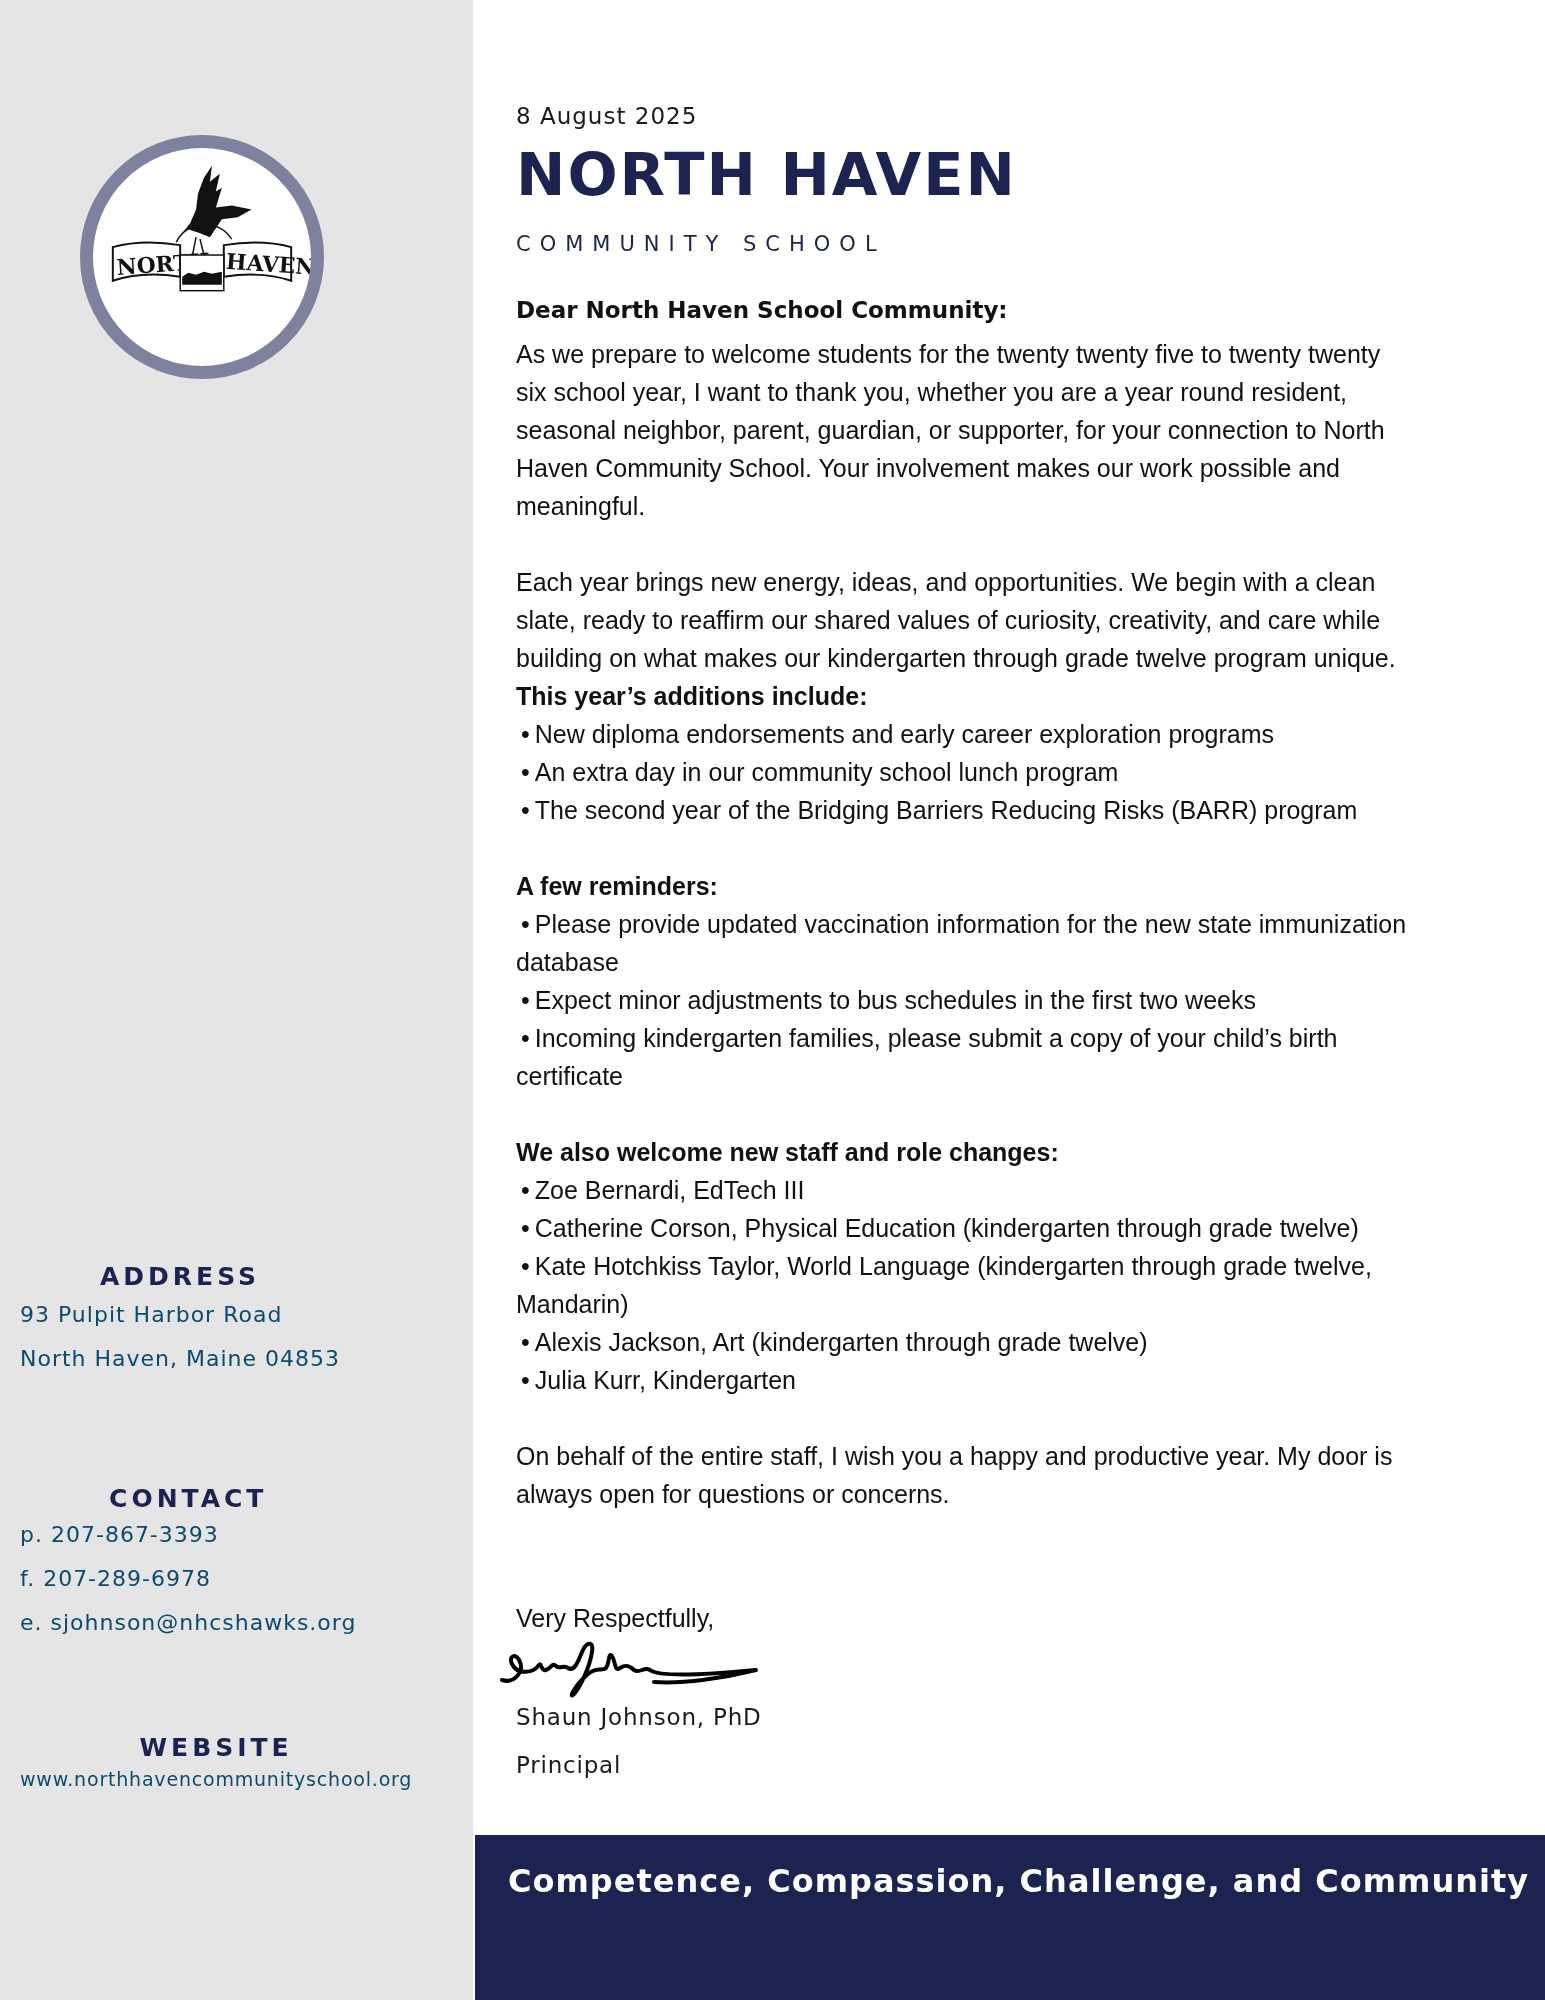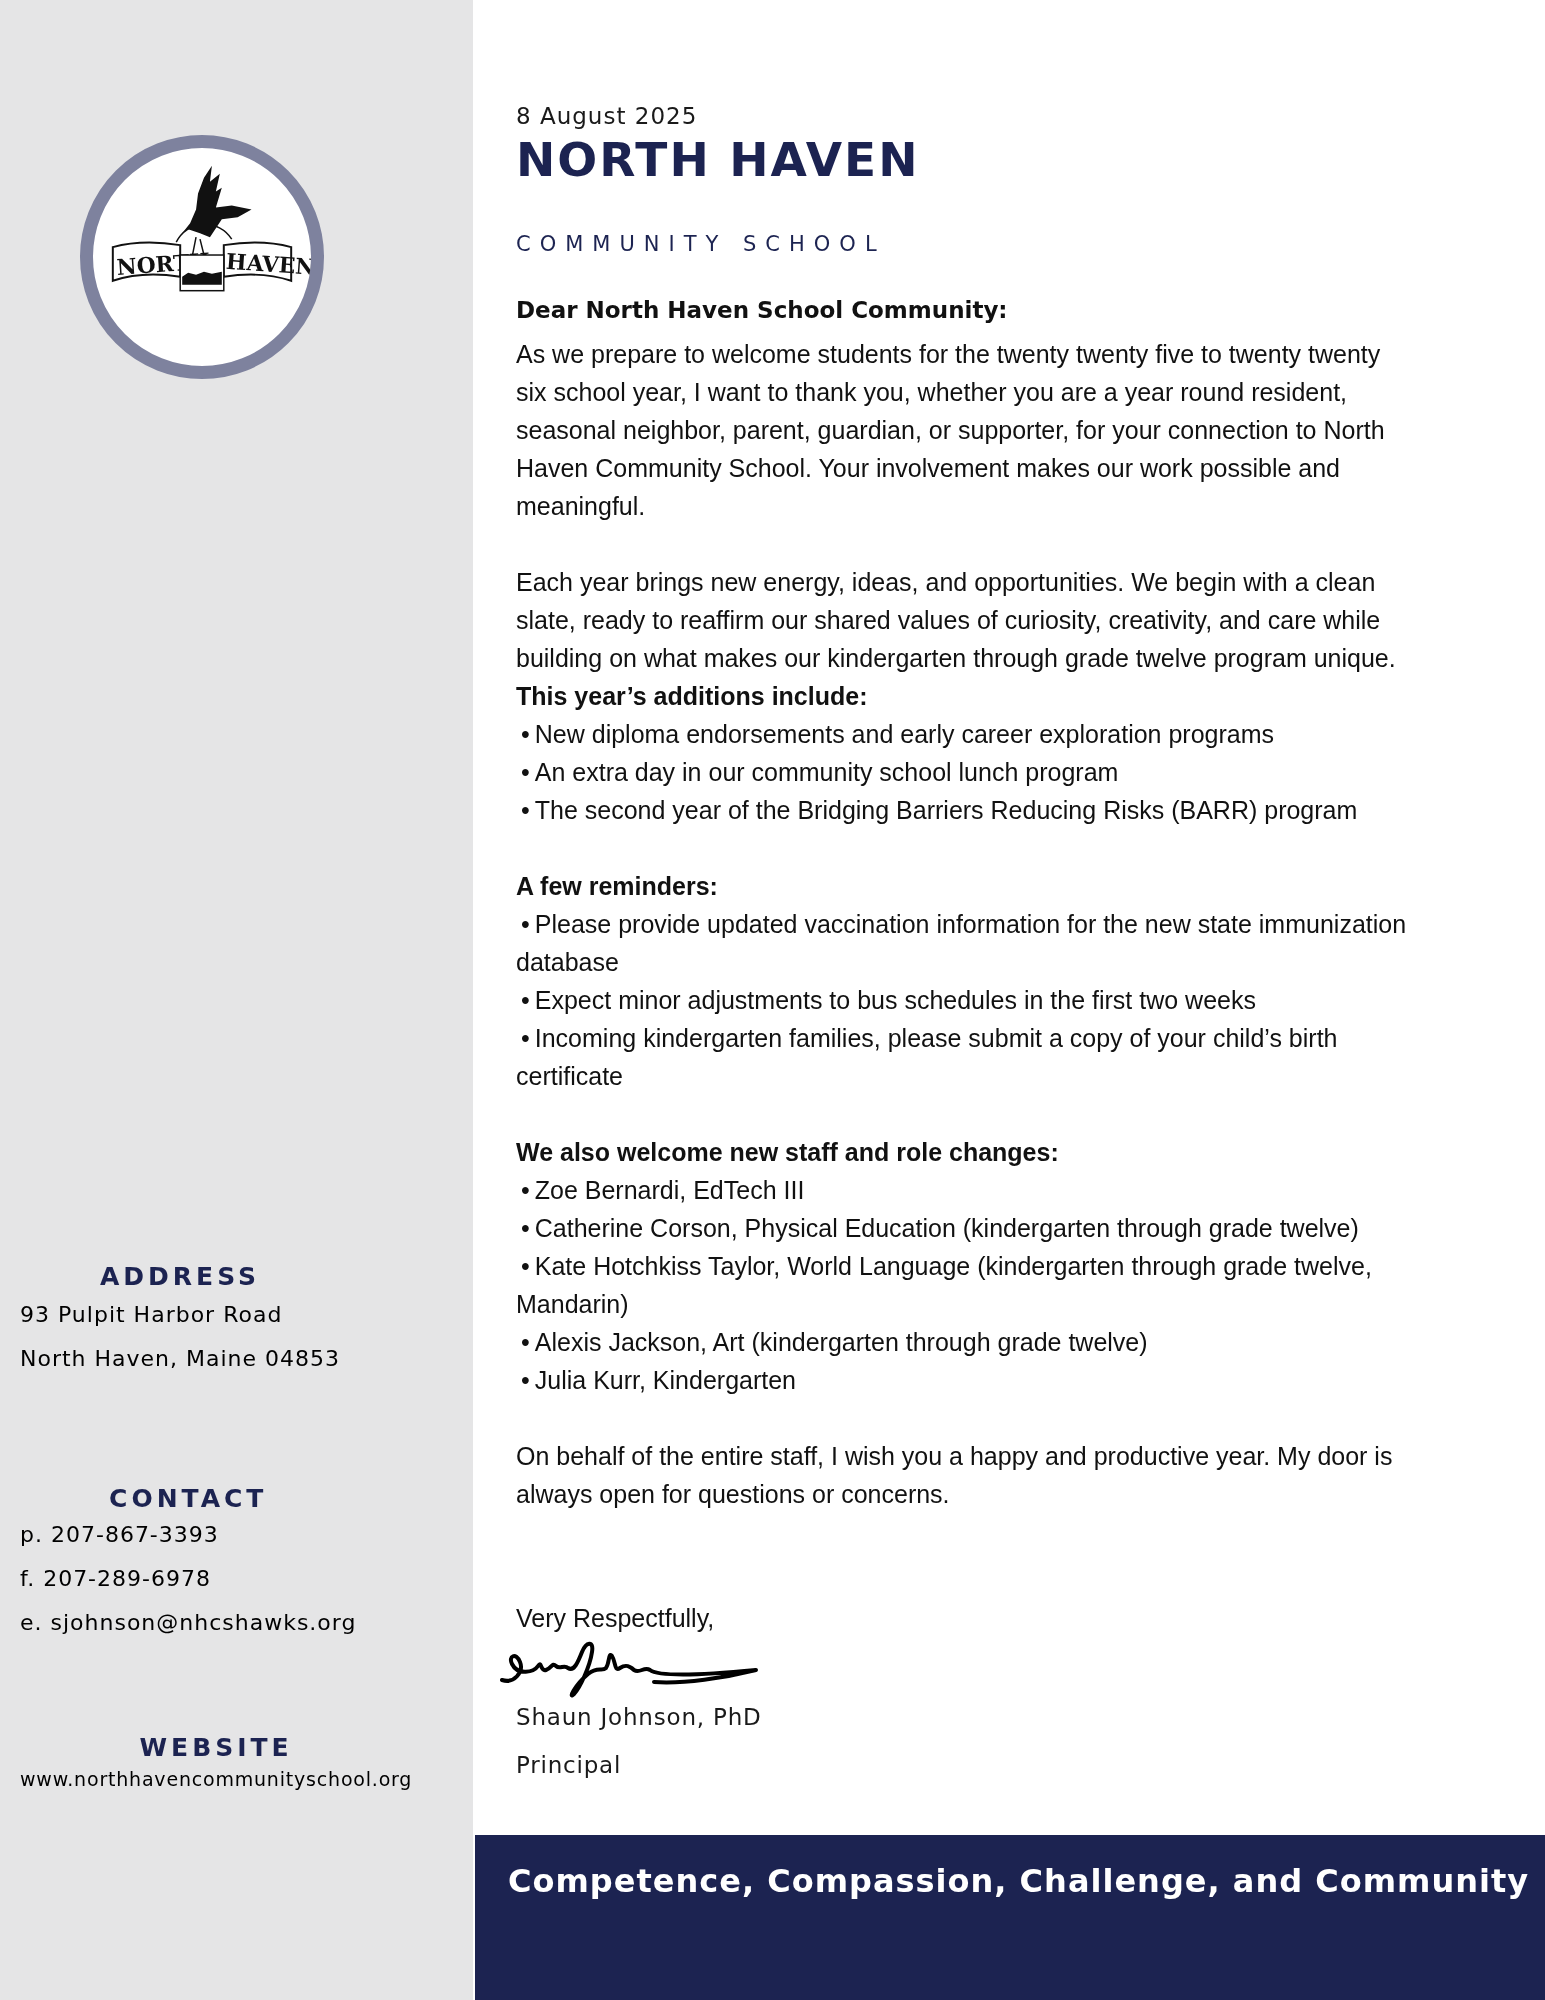--- a/index.html
+++ b/index.html
@@ -16,30 +16,30 @@
       overflow: hidden;
     }
     .logo svg { width: 100%; height: 100%; display: block; }
 
     .side-section { position: absolute; left: 20px; }
     .side-heading {
       font-family: "DejaVu Sans", sans-serif; font-weight: bold;
       font-size: 25px; letter-spacing: 4px; color: #1c2351; text-align: center;
     }
     .side-line {
-      font-family: "DejaVu Sans", sans-serif; font-size: 22px; color: #000000;
+      font-family: "DejaVu Sans", sans-serif; font-size: 22px; color: #0c4a6e;
       letter-spacing: 1px; line-height: 44px;
     }
     .side-line.small { font-size: 19px; letter-spacing: 0.8px; line-height: 34px; }
 
     .main { position: absolute; left: 516px; top: 0; width: 1000px; }
     .date { position: absolute; top: 103px; font-size: 23px; letter-spacing: 1px; color: #1a1a1a; }
     .title {
-      position: absolute; top: 132px; font-family: "DejaVu Sans", sans-serif;
-      font-weight: bold; font-size: 47px; letter-spacing: 2px; color: #1c2351;
+      position: absolute; top: 140px; font-family: "DejaVu Sans", sans-serif;
+      font-weight: bold; font-size: 59px; letter-spacing: 2px; color: #1c2351;
       white-space: nowrap;
     }
     .subtitle {
       position: absolute; top: 232px; font-size: 21px; letter-spacing: 9px; color: #1c2351;
       white-space: nowrap;
     }
     .body {
       position: absolute; top: 291px; width: 900px;
       font-family: "Liberation Sans", sans-serif; font-size: 25px; line-height: 38px; color: #111;
     }

